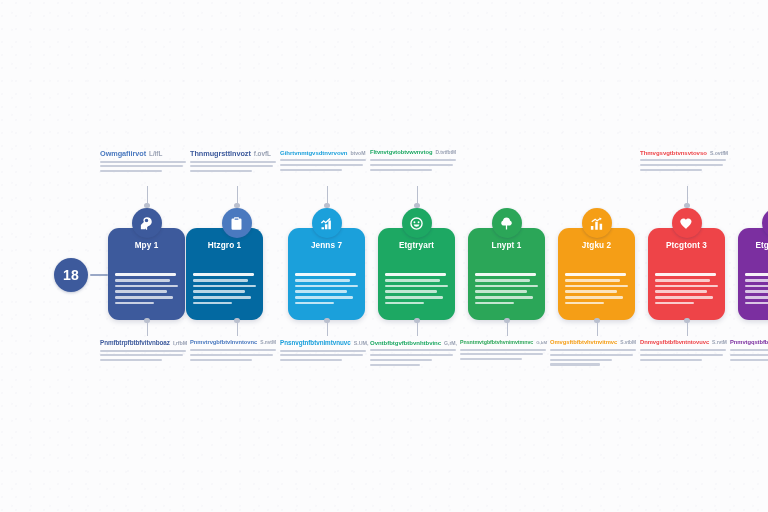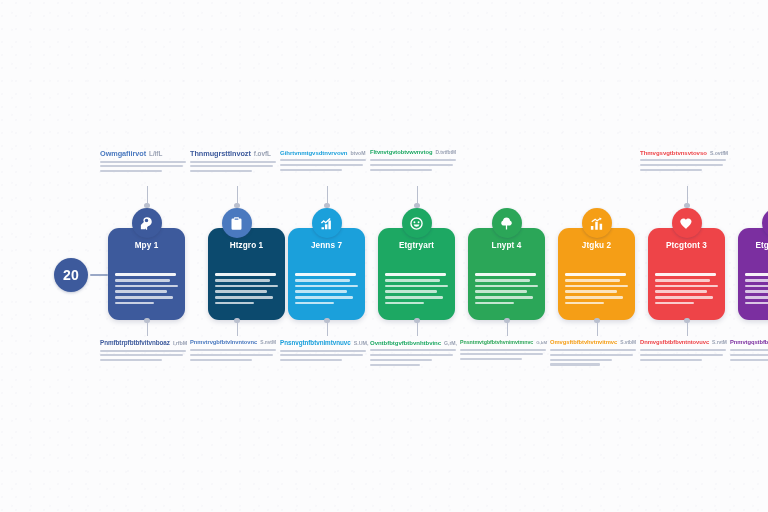--- a/index.html
+++ b/index.html
@@ -154,21 +154,21 @@
   .label-line.w4 { width: 58%; }
 </style>
 </head>
 <body>
 
 <div id="canvas"></div>
 
 <div id="board">
 
   <div id="step-counter-line"></div>
-  <div id="step-counter">20</div>
+  <div id="step-counter">18</div>
 
   <div id="top-labels">
       <div class="label" style="left: 100px; top: 150px;">
         <div class="label-head" style="color: rgb(74, 121, 191);">Owmgafiirvot<span class="suffix">L/ifL</span></div>
         <div class="label-line w1" title="amaqvo,furtLifLtbvfLifbvoetb  ,bofbov   ,afbtfb,"></div>
         <div class="label-line w2" title="roamuav,s.voqfovctntqofbvo ovfcrrvofmvotbfbvqofdl"></div>
         <div class="label-line w3" title="qmapsotDtv.t;:tqfptovob   mY1 bLtfSbtfvtwtfhwtbvt1"></div>
       </div>
       <div class="label" style="left: 190px; top: 150px;">
         <div class="label-head" style="color: rgb(61, 90, 156);">Thnmugrsttlnvozt<span class="suffix">f.ovfL</span></div>
@@ -216,21 +216,21 @@
         <div class="card-title">Mpy 1</div>
         <div class="card-body">
           <div class="card-line first" title="Fopn ana Sowozh antib" style="width: 97%;"></div>
           <div class="card-line" title="tmouppizcapa motr0tiffpAx+1" style="width: 88%;"></div>
           <div class="card-line" title="Ciaaqia ~ajovefoa/oints sdCftTo" style="width: 100%;"></div>
           <div class="card-line" title="saactiapn i fwilce-jpiony, ~ ,-join+" style="width: 83%;"></div>
           <div class="card-line" title="sadpon   fhg.orvon satnae     mAh" style="width: 92%;"></div>
           <div class="card-line" title="Qo-tontiqCutDu" style="width: 62%;"></div>
         </div>
       </div>
-      <div class="card" style="left: 208px; background: #0c4a6e;">
+      <div class="card" style="left: 186px; background: #0369a1;">
         <div class="card-title">Htzgro 1</div>
         <div class="card-body">
           <div class="card-line first" title="T.zgrt.abtee-tnowen antdz" style="width: 97%;"></div>
           <div class="card-line" title="bsLinuJbifhtnhepymoeto4ttfbje+" style="width: 88%;"></div>
           <div class="card-line" title="bateqtrf~tatbofouoabom0fc0fD" style="width: 100%;"></div>
           <div class="card-line" title="adzyoDtfffo dteore0qfozl;  ~-tukzL" style="width: 83%;"></div>
           <div class="card-line" title="sqfjsbe 1dffnwope olvms" style="width: 92%;"></div>
           <div class="card-line" title="mfdtbttfbgfbfaa" style="width: 62%;"></div>
         </div>
       </div>
@@ -250,21 +250,21 @@
         <div class="card-body">
           <div class="card-line first" title="Tfuzps ofvs ,twotco, pdotl" style="width: 97%;"></div>
           <div class="card-line" title="jfuerttonouuzoyoJvtnn/Mjuq,+1" style="width: 88%;"></div>
           <div class="card-line" title="weoqarlc  aefs,dfLqrfzLqo-aob fSfm" style="width: 100%;"></div>
           <div class="card-line" title="fgoeqocton (dtbtn/ tqdaqj, *-uatbto" style="width: 83%;"></div>
           <div class="card-line" title="wfqtdm  dpowem /bsfosh" style="width: 92%;"></div>
           <div class="card-line" title="aurmttestl,kdqpb" style="width: 62%;"></div>
         </div>
       </div>
       <div class="card" style="left: 468px; background: rgb(43, 166, 88);">
-        <div class="card-title">Lnypt 4</div>
+        <div class="card-title">Lnypt 1</div>
         <div class="card-body">
           <div class="card-line first" title="Quaps  dsm,tpttowor,coohd," style="width: 97%;"></div>
           <div class="card-line" title="aupobffgmoopoo,trmeotfothtrtt0" style="width: 88%;"></div>
           <div class="card-line" title="asbaqfv, nerjofbuzrtooq,pBFtfC0" style="width: 100%;"></div>
           <div class="card-line" title="tnttt,pqtdns afwtoos ttsfiftu,-~/ndtb" style="width: 83%;"></div>
           <div class="card-line" title="dtuqa, *fgtbsuqo rCtoton    ffL.s" style="width: 92%;"></div>
           <div class="card-line" title="dai fhrfSQttfLde" style="width: 62%;"></div>
         </div>
       </div>
       <div class="card" style="left: 558px; background: rgb(245, 158, 22);">

